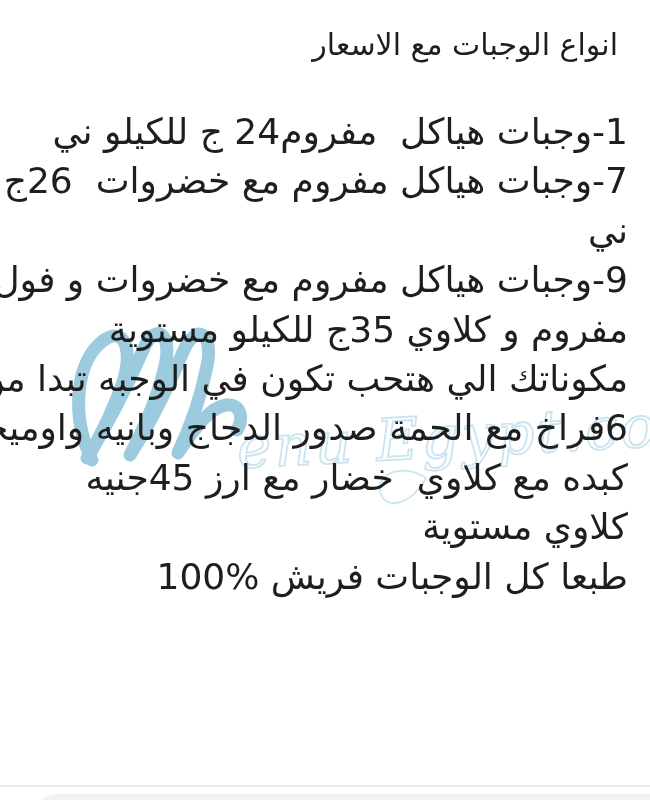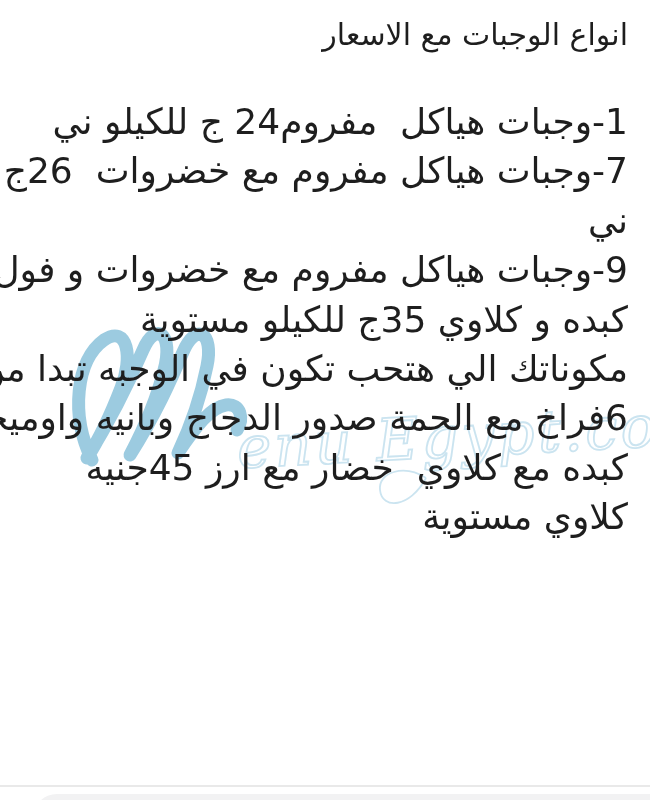--- a/index.html
+++ b/index.html
@@ -24,21 +24,21 @@
   .content {
     position: absolute;
     inset: 0;
     padding: 10px 22px 0 18px;
     direction: rtl;
     text-align: right;
     color: #1e1e1e;
     z-index: 1;
   }
   .title {
-    margin: 0;
+    margin: 10px;
     font-size: 30px;
     font-weight: 400;
     line-height: 50px;
     white-space: pre;
   }
   .lines { margin-top: 37px; }
   .line {
     font-size: 36px;
     line-height: 49.4px;
     white-space: pre;
@@ -77,22 +77,23 @@
   <path d="M426 160 C410 190 382 192 380 172 C378 154 404 146 426 160" fill="none" stroke="#cbe4f0" stroke-width="1.8"></path>
 </svg>
 
 <article class="content">
   <h1 class="title">انواع الوجبات مع الاسعار</h1>
   <div class="lines">
       <div class="line">1-وجبات هياكل  مفروم24 ج للكيلو ني</div>
       <div class="line">7-وجبات هياكل مفروم مع خضروات  26ج للكيلو</div>
       <div class="line">ني</div>
       <div class="line">9-وجبات هياكل مفروم مع خضروات و فول صويا  و</div>
-      <div class="line">كبده و كلاوي 35ج للكيلو مستوية</div>
+      <div class="line">مفروم و كلاوي 35ج للكيلو مستوية</div>
       <div class="line">مكوناتك الي هتحب تكون في الوجبه تبدا من 67 ج</div>
       <div class="line">6فراخ مع الحمة صدور الدجاج وبانيه واوميجا3 مع</div>
       <div class="line">كبده مع كلاوي  خضار مع ارز 45جنيه</div>
       <div class="line">كلاوي مستوية</div>
+      <div class="line">طبعا كل الوجبات فريش %100</div>
     </div>
 </article>
 
 <div class="divider"></div>
 <div class="bottom-card"></div>
 
 </body></html>

